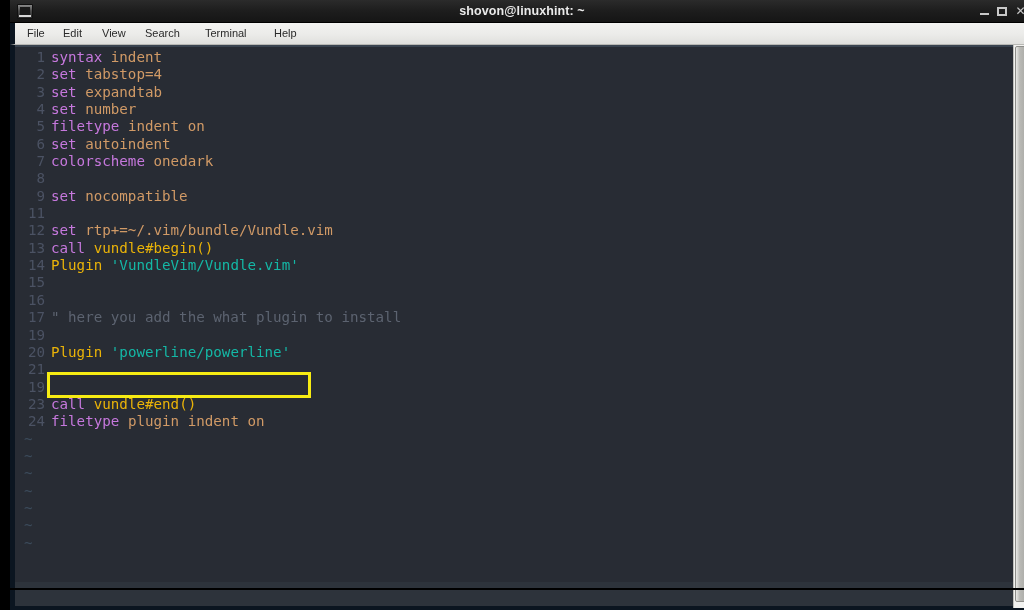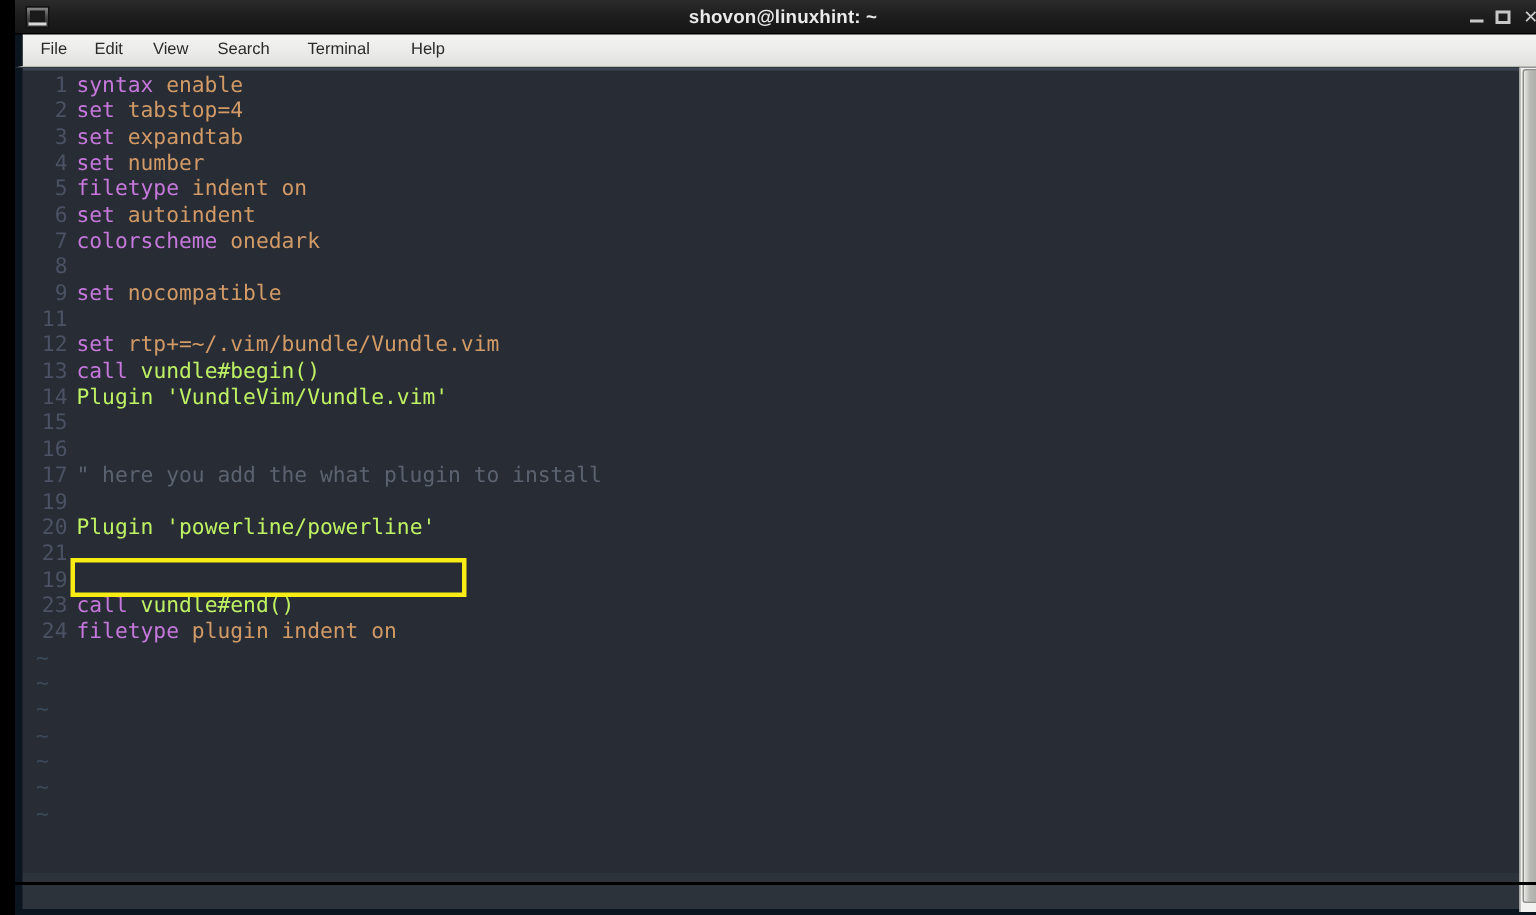--- a/index.html
+++ b/index.html
@@ -181,23 +181,23 @@
     position: absolute;
     left: 9px;
     color: #3b4a5a;
     font-family: "DejaVu Sans Mono", monospace;
     font-size: 14.2px;
   }
 
   
   .k  { color: #c678dd; }   
   .a  { color: #d19a66; }   
-  .s  { color: #bef264; }   
+  .s  { color: #14b8a6; }   
   .c  { color: #5c6370; }   
-  .n  { color: #bef264; }   
+  .n  { color: #eab308; }   
 
   
   #hl-box {
     position: absolute;
     left: 32px;
     top: 327px;
     width: 264px;
     height: 26px;
     border: 3px solid #f7ec13;
     box-sizing: border-box;
@@ -280,21 +280,21 @@
     <div class="menu-item" style="left:128px">Search</div>
     <div class="menu-item" style="left:188px">Terminal</div>
     <div class="menu-item" style="left:257px">Help</div>
   </div>
 
   <div id="term-outer">
     <div id="term">
       <div id="term-topline"></div>
 
       <div id="code">
-          <div class="row"><span class="lnum">1</span><span class="ltext"><span class="k">syntax</span><span class="a"> enable</span></span></div>
+          <div class="row"><span class="lnum">1</span><span class="ltext"><span class="k">syntax</span><span class="a"> indent</span></span></div>
           <div class="row"><span class="lnum">2</span><span class="ltext"><span class="k">set</span><span class="a"> tabstop=4</span></span></div>
           <div class="row"><span class="lnum">3</span><span class="ltext"><span class="k">set</span><span class="a"> expandtab</span></span></div>
           <div class="row"><span class="lnum">4</span><span class="ltext"><span class="k">set</span><span class="a"> number</span></span></div>
           <div class="row"><span class="lnum">5</span><span class="ltext"><span class="k">filetype</span><span class="a"> indent on</span></span></div>
           <div class="row"><span class="lnum">6</span><span class="ltext"><span class="k">set</span><span class="a"> autoindent</span></span></div>
           <div class="row"><span class="lnum">7</span><span class="ltext"><span class="k">colorscheme</span><span class="a"> onedark</span></span></div>
           <div class="row"><span class="lnum">8</span><span class="ltext"></span></div>
           <div class="row"><span class="lnum">9</span><span class="ltext"><span class="k">set</span><span class="a"> nocompatible</span></span></div>
           <div class="row"><span class="lnum">11</span><span class="ltext"></span></div>
           <div class="row"><span class="lnum">12</span><span class="ltext"><span class="k">set</span><span class="a"> rtp+=~/.vim/bundle/Vundle.vim</span></span></div>

